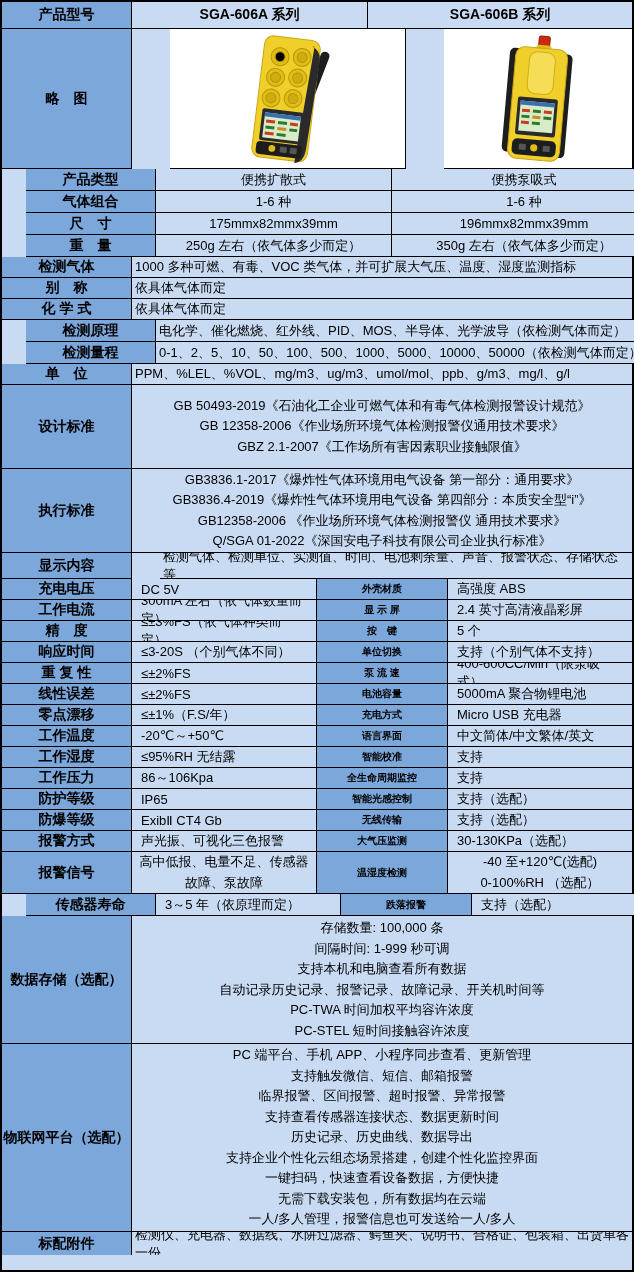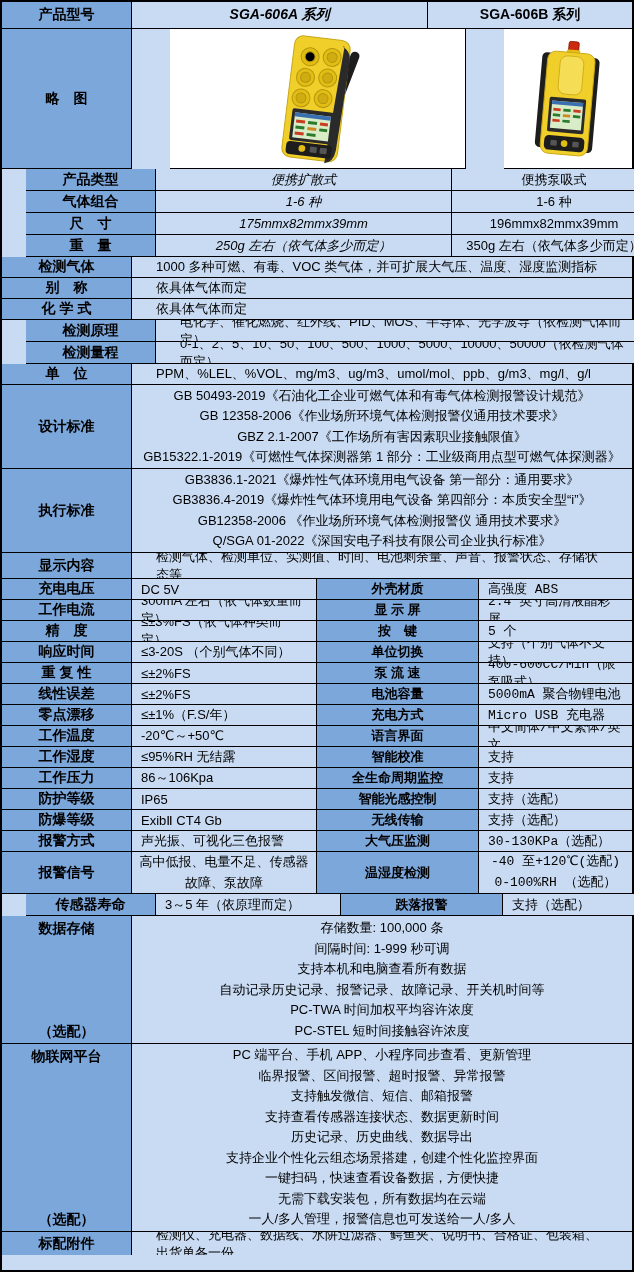--- a/index.html
+++ b/index.html
@@ -4,34 +4,34 @@
 <style>
   html,body{margin:0;padding:0;background:#fff;}
   body{width:634px;font-family:"Liberation Sans","DejaVu Sans",sans-serif;color:#000;}
   .sheet{width:634px;height:1272px;box-sizing:border-box;border:2px solid #000;display:flex;flex-direction:column;background:#c9dbf3;}
   .row{display:flex;width:100%;flex-shrink:0;box-sizing:border-box;}
   .cell{box-sizing:border-box;border-right:1.5px solid #000;border-bottom:1.5px solid #000;display:flex;align-items:center;justify-content:center;overflow:hidden;}
   .cell.last{border-right:none;}
   .row.bottom .cell{border-bottom:none;}
   .lab{width:130px;background:#7ca7db;font-weight:bold;font-size:14px;text-align:center;flex-shrink:0;}
   .val{background:#c9dbf3;font-size:13px;}
-  .ca{width:296px;flex-shrink:0;font-style:italic;}
+  .ca{width:236px;flex-shrink:0;}
   .cb{flex:1;}
-  .wide{flex:1;justify-content:flex-start;padding:0 24px;}
+  .wide{flex:1;justify-content:flex-start;padding:0 3px;}
   .q1{width:185px;flex-shrink:0;justify-content:flex-start;padding:0 9px;}
-  .ql{width:162px;flex-shrink:0;background:#7ca7db;font-weight:bold;font-size:13px;}
-  .q2{flex:1;justify-content:flex-start;padding:0 9px;font-family:Liberation Mono, monospace;}
+  .ql{width:131px;flex-shrink:0;background:#7ca7db;font-weight:bold;font-size:10px;}
+  .q2{flex:1;justify-content:flex-start;padding:0 9px;}
   .bold{font-weight:bold;font-size:14px;}
   .imgcell{background:#ffffff;}
   .multiline{flex-direction:column;align-items:center;justify-content:center;padding:2px 7px;}
   .multiline .ln{line-height:20.5px;white-space:nowrap;}
-  .lab.multi{flex-direction:column;justify-content:space-between;}
+  .lab.multi{justify-content:center;font-family:Liberation Serif, serif;}
   .lab.multi .ln2{line-height:24px;}
   .h27{height:27px;} .h140{height:140px;gap:38px;} .h22{height:22px;margin-left:24px;} .h21{height:21px;}
-  .h84{height:84px;} .h26{height:26px;} .h42{height:42px;} .h128{height:128px;}
+  .h84{height:84px;} .h26{height:26px;gap:28px;} .h42{height:42px;} .h128{height:128px;}
   .h188{height:188px;} .h23{height:23px;}
 </style>
 </head>
 <body>
 
 <div class="sheet">
 
   <div class="row h27">
     <div class="cell lab">产品型号</div>
     <div class="cell val ca bold">SGA-606A 系列</div>
@@ -150,28 +150,27 @@
     <div class="cell lab">单　位</div>
     <div class="cell val wide last">PPM、%LEL、%VOL、mg/m3、ug/m3、umol/mol、ppb、g/m3、mg/l、g/l</div>
   </div>
 
   <div class="row h84">
     <div class="cell lab">设计标准</div>
     <div class="cell val wide multiline last">
       <div class="ln">GB 50493-2019《石油化工企业可燃气体和有毒气体检测报警设计规范》</div>
       <div class="ln">GB 12358-2006《作业场所环境气体检测报警仪通用技术要求》</div>
       <div class="ln">GBZ 2.1-2007《工作场所有害因素职业接触限值》</div>
-      <div class="ln">GB15322.1-2019《可燃性气体探测器第 1 部分：工业级商用点型可燃气体探测器》</div>
     </div>
   </div>
 
   <div class="row h84">
     <div class="cell lab">执行标准</div>
     <div class="cell val wide multiline last">
-      <div class="ln">GB3836.1-2021《爆炸性气体环境用电气设备 第一部分：通用要求》</div>
+      <div class="ln">GB3836.1-2017《爆炸性气体环境用电气设备 第一部分：通用要求》</div>
       <div class="ln">GB3836.4-2019《爆炸性气体环境用电气设备 第四部分：本质安全型“i”》</div>
       <div class="ln">GB12358-2006 《作业场所环境气体检测报警仪 通用技术要求》</div>
       <div class="ln">Q/SGA 01-2022《深国安电子科技有限公司企业执行标准》</div>
     </div>
   </div>
 
   <div class="row h26">
     <div class="cell lab">显示内容</div>
     <div class="cell val wide last">检测气体、检测单位、实测值、时间、电池剩余量、声音、报警状态、存储状态等</div>
   </div>
@@ -290,22 +289,22 @@
     </div>
   </div>
 
   <div class="row h188">
     <div class="cell lab multi">
       <div class="ln2">物联网平台</div>
       <div class="ln2">（选配）</div>
     </div>
     <div class="cell val wide multiline last">
       <div class="ln">PC 端平台、手机 APP、小程序同步查看、更新管理</div>
+      <div class="ln">支持触发微信、短信、邮箱报警</div>
       <div class="ln">临界报警、区间报警、超时报警、异常报警</div>
-      <div class="ln">支持触发微信、短信、邮箱报警</div>
       <div class="ln">支持查看传感器连接状态、数据更新时间</div>
       <div class="ln">历史记录、历史曲线、数据导出</div>
       <div class="ln">支持企业个性化云组态场景搭建，创建个性化监控界面</div>
       <div class="ln">一键扫码，快速查看设备数据，方便快捷</div>
       <div class="ln">无需下载安装包，所有数据均在云端</div>
       <div class="ln">一人/多人管理，报警信息也可发送给一人/多人</div>
     </div>
   </div>
 
   <div class="row h23 bottom">

